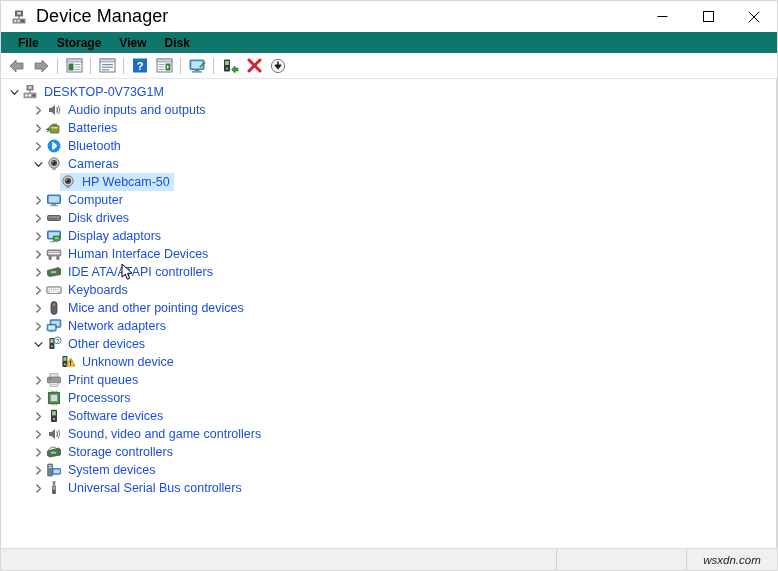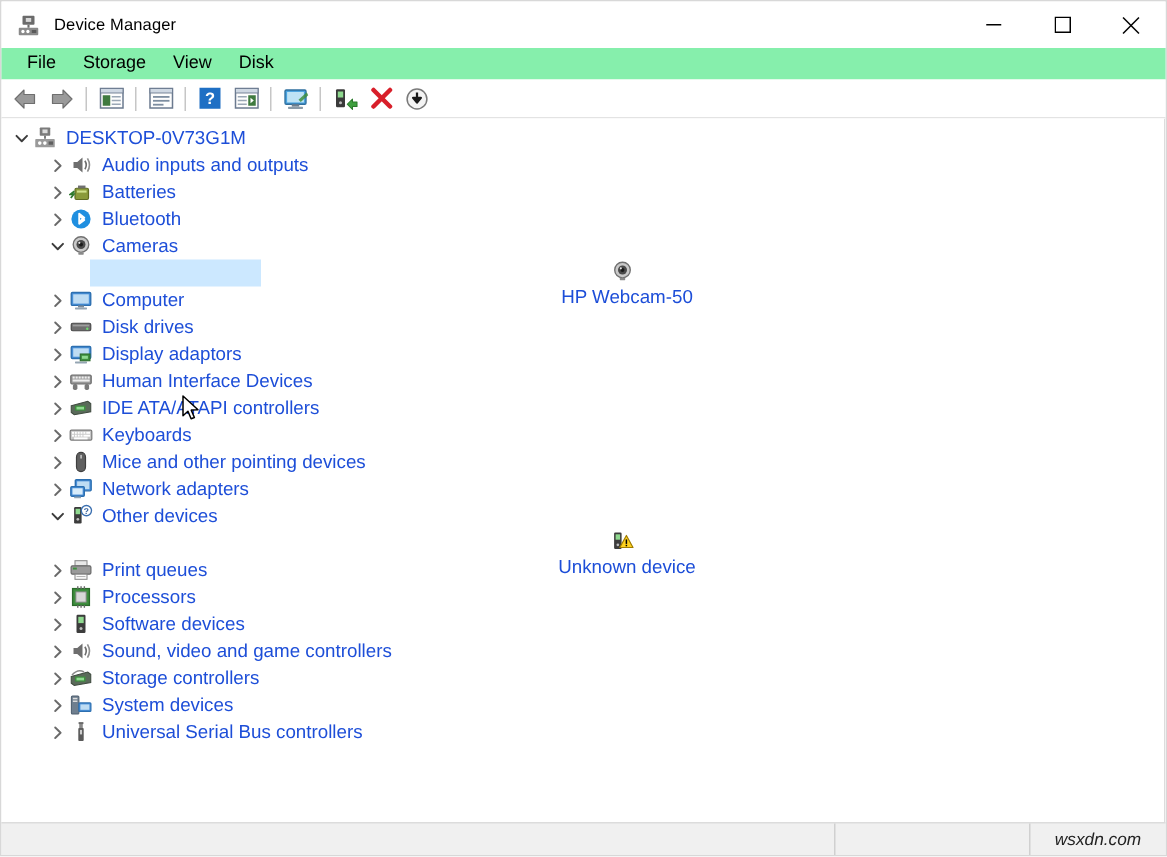--- a/index.html
+++ b/index.html
@@ -28,21 +28,21 @@
     align-items: center;
     position: relative;
   }
   .title-icon {
     width: 16px; height: 16px;
     margin-left: 10px; margin-right: 9px;
     position: relative;
     flex-shrink: 0;
   }
   .title-text {
-    font-size: 11px;
+    font-size: 18px;
     color: #000000;
     letter-spacing: 0.1px;
   }
   .win-controls {
     position: absolute;
     right: 0; top: 0;
     height: 31px;
     display: flex;
   }
   .win-btn {
@@ -52,23 +52,24 @@
     border: none;
     cursor: default;
   }
   .win-btn svg { display: block; }
 
   
   .menubar {
     height: 21px;
     min-height: 21px;
     display: flex;
-    align-items: flex-start;
+    align-items: flex-end;
     padding-left: 8px;
-    background: #86efac;
+    background: #0f766e;
+    font-weight: bold;
   }
   .menu-item {
     font-size: 12px;
     color: #000000;
     padding: 2px 9px 3px 9px;
     cursor: default;
     white-space: nowrap;
   }
 
   
@@ -128,21 +129,21 @@
     width: 16px; height: 16px;
     margin-right: 6px;
     flex-shrink: 0;
     position: relative;
   }
   .trow .lbl {
     line-height: 18px;
   }
   .depth0 { padding-left: 5px; }
   .depth1 { padding-left: 5px; margin-left: 24px; }
-  .depth2 { padding-left: 59px; flex-direction: column; }
+  .depth2 { padding-left: 59px; }
   .sel .selbg {
     position: absolute;
     left: 59px;
     top: 0;
     height: 18px;
     background: #cce8ff;
     z-index: 0;
   }
   .trow.sel .ico, .trow.sel .lbl { position: relative; z-index: 1; }
 

